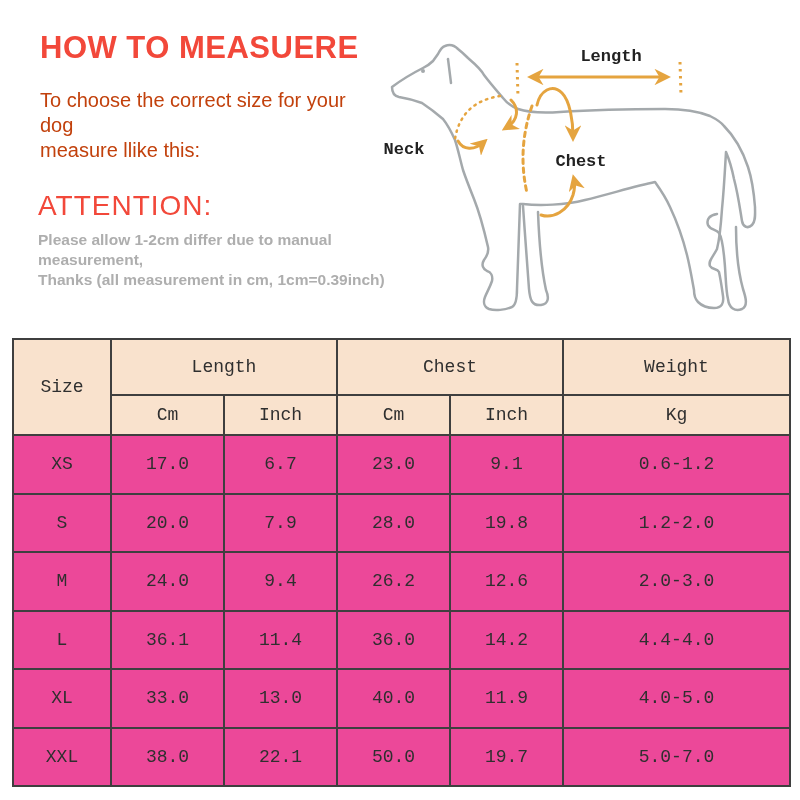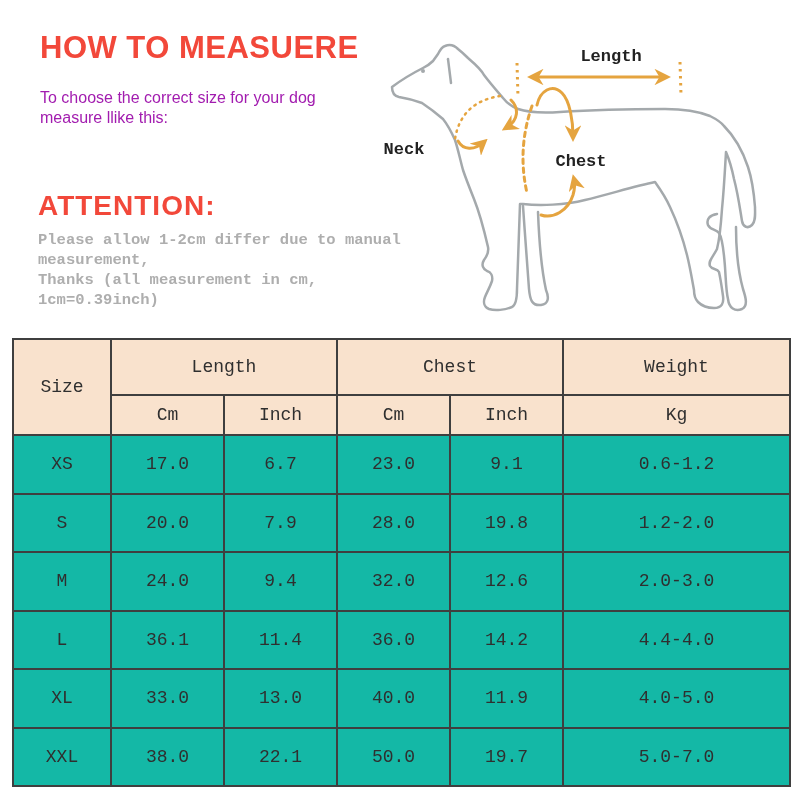--- a/index.html
+++ b/index.html
@@ -6,49 +6,49 @@
   body{
     width:800px;height:800px;background:#ffffff;position:relative;overflow:hidden;
     font-family:"Liberation Sans",sans-serif;
   }
   .page-title{
     position:absolute;left:40px;top:30px;margin:0;
     font-size:31px;font-weight:bold;letter-spacing:.5px;color:#f2483a;
   }
   .intro-text{
     position:absolute;left:40px;top:88px;margin:0;width:330px;
-    font-size:16px;line-height:1.25;color:#a21caf;white-space:pre-line;
+    font-size:20px;line-height:1.25;color:#c2410c;white-space:pre-line;
   }
   .attention-title{
     position:absolute;left:38px;top:190px;margin:0;
-    font-size:28px;font-weight:bold;letter-spacing:1px;color:#f2483a;
+    font-size:28px;font-weight:normal;letter-spacing:1px;color:#f2483a;
   }
   .attention-text{
     position:absolute;left:38px;top:230px;margin:0;width:380px;
-    font-size:15.5px;font-weight:bold;line-height:1.3;color:#aeaeae;white-space:pre-line;font-family:Liberation Mono, monospace;
+    font-size:15.5px;font-weight:bold;line-height:1.3;color:#aeaeae;white-space:pre-line;
   }
   .dog-diagram{position:absolute;left:360px;top:8px;width:440px;height:322px;}
   .dog-diagram svg{display:block;width:100%;height:100%;}
   .diagram-label{
     font-family:"Liberation Mono","DejaVu Sans Mono",monospace;
     font-size:17px;font-weight:bold;fill:#222222;
   }
   table.size-table{
     position:absolute;left:12px;top:338px;width:777px;
     border-collapse:collapse;table-layout:fixed;
     font-family:"Liberation Mono","DejaVu Sans Mono",monospace;
     font-size:18px;color:#2f2f2f;text-align:center;
   }
   table.size-table th,table.size-table td{
     border:2px solid #3f3f3f;font-weight:normal;padding:0;vertical-align:middle;
   }
   table.size-table thead th{background:#f9e2cd;}
   tr.head-group{height:56px;}
   tr.head-sub{height:40px;}
-  tbody tr{height:58.5px;background:#14b8a6;}
+  tbody tr{height:58.5px;background:#ec4899;}
 </style>
 </head>
 <body>
 
 <h1 class="page-title">HOW TO MEASUERE</h1>
 <p class="intro-text">To choose the correct size for your dog
 measure llike this:</p>
 <h2 class="attention-title">ATTENTION:</h2>
 <p class="attention-text">Please allow 1-2cm differ due to manual measurement,
 Thanks (all measurement in cm, 1cm=0.39inch)</p>
@@ -186,21 +186,21 @@
       <td>20.0</td>
       <td>7.9</td>
       <td>28.0</td>
       <td>19.8</td>
       <td>1.2-2.0</td>
     </tr>
     <tr>
       <td>M</td>
       <td>24.0</td>
       <td>9.4</td>
-      <td>32.0</td>
+      <td>26.2</td>
       <td>12.6</td>
       <td>2.0-3.0</td>
     </tr>
     <tr>
       <td>L</td>
       <td>36.1</td>
       <td>11.4</td>
       <td>36.0</td>
       <td>14.2</td>
       <td>4.4-4.0</td>

